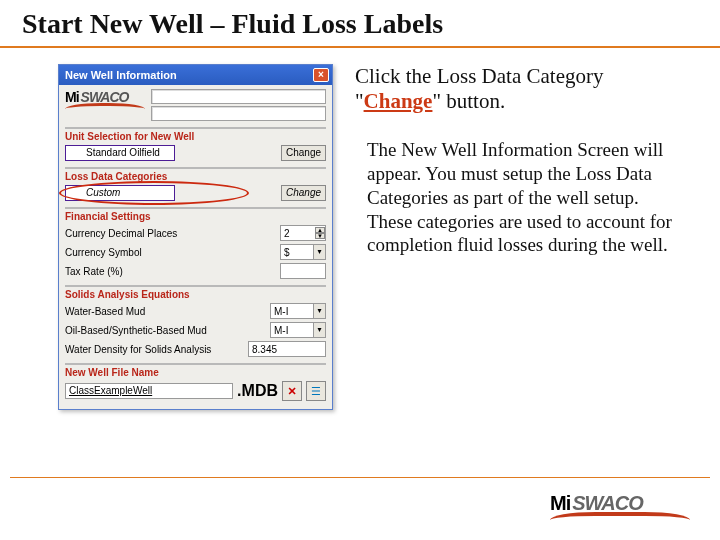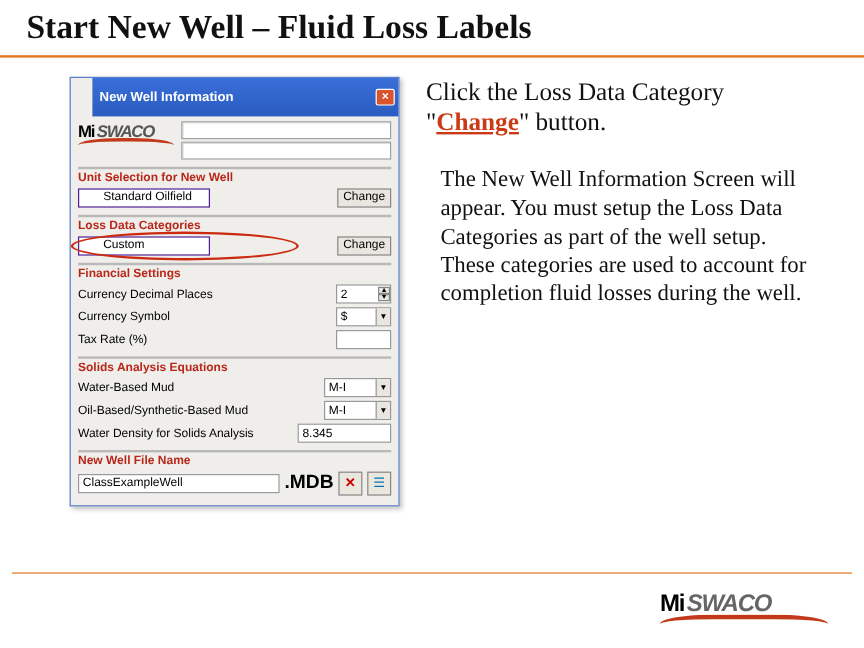--- a/index.html
+++ b/index.html
@@ -30,28 +30,27 @@
     border: 1px solid #5a7fcc;
     background: #efeeea;
     font-family: Tahoma, Arial, sans-serif;
     font-size: 10px;
     color: #000;
     box-shadow: 2px 2px 4px rgba(0,0,0,0.25);
   }
   .titlebar {
     background: linear-gradient(#3a6fd8, #2a5cc0);
     color: #fff;
-    height: 32px;
+    height: 20px;
     display: flex;
     align-items: center;
     justify-content: space-between;
     padding: 0 3px 0 6px;
     font-weight: bold;
     font-size: 11px;
-    margin-left: 18px;
   }
   .close-btn {
     width: 16px; height: 14px;
     background: #d9532c;
     border: 1px solid #fff;
     color: #fff;
     text-align: center;
     line-height: 12px;
     font-weight: bold;
     font-size: 10px;
@@ -141,35 +140,36 @@
   .dd-arrow {
     width: 12px; height: 14px;
     background: #e8e6de;
     border-left: 1px solid #999;
     font-size: 8px;
     text-align: center;
     line-height: 13px;
   }
   .highlight-loss .row {
     position: relative;
+    font-style: italic;
   }
   .red-oval {
     position: absolute;
     top: -4px; left: -6px;
     width: 190px; height: 24px;
     border: 2px solid #cc2a10;
     border-radius: 50%;
     pointer-events: none;
   }
   .filename-row {
     display:flex; align-items:center; gap:4px; margin-top:3px;
   }
   .filename-box {
     flex:1; height:16px; background:#fff; border:1px solid #999;
-    padding-left:3px; line-height:13px;
+    padding-left:3px; line-height:13px;text-decoration:underline;
   }
   .ext { font-weight:bold; font-size:16px; }
   .icon-btn {
     width:20px; height:20px;
     border:1px solid #888;
     background:#eae7de;
     font-size:11px; text-align:center; line-height:18px;
   }
   .icon-btn.del { color:#c00; font-weight:bold; }
   .icon-btn.prev { color:#07b; }

